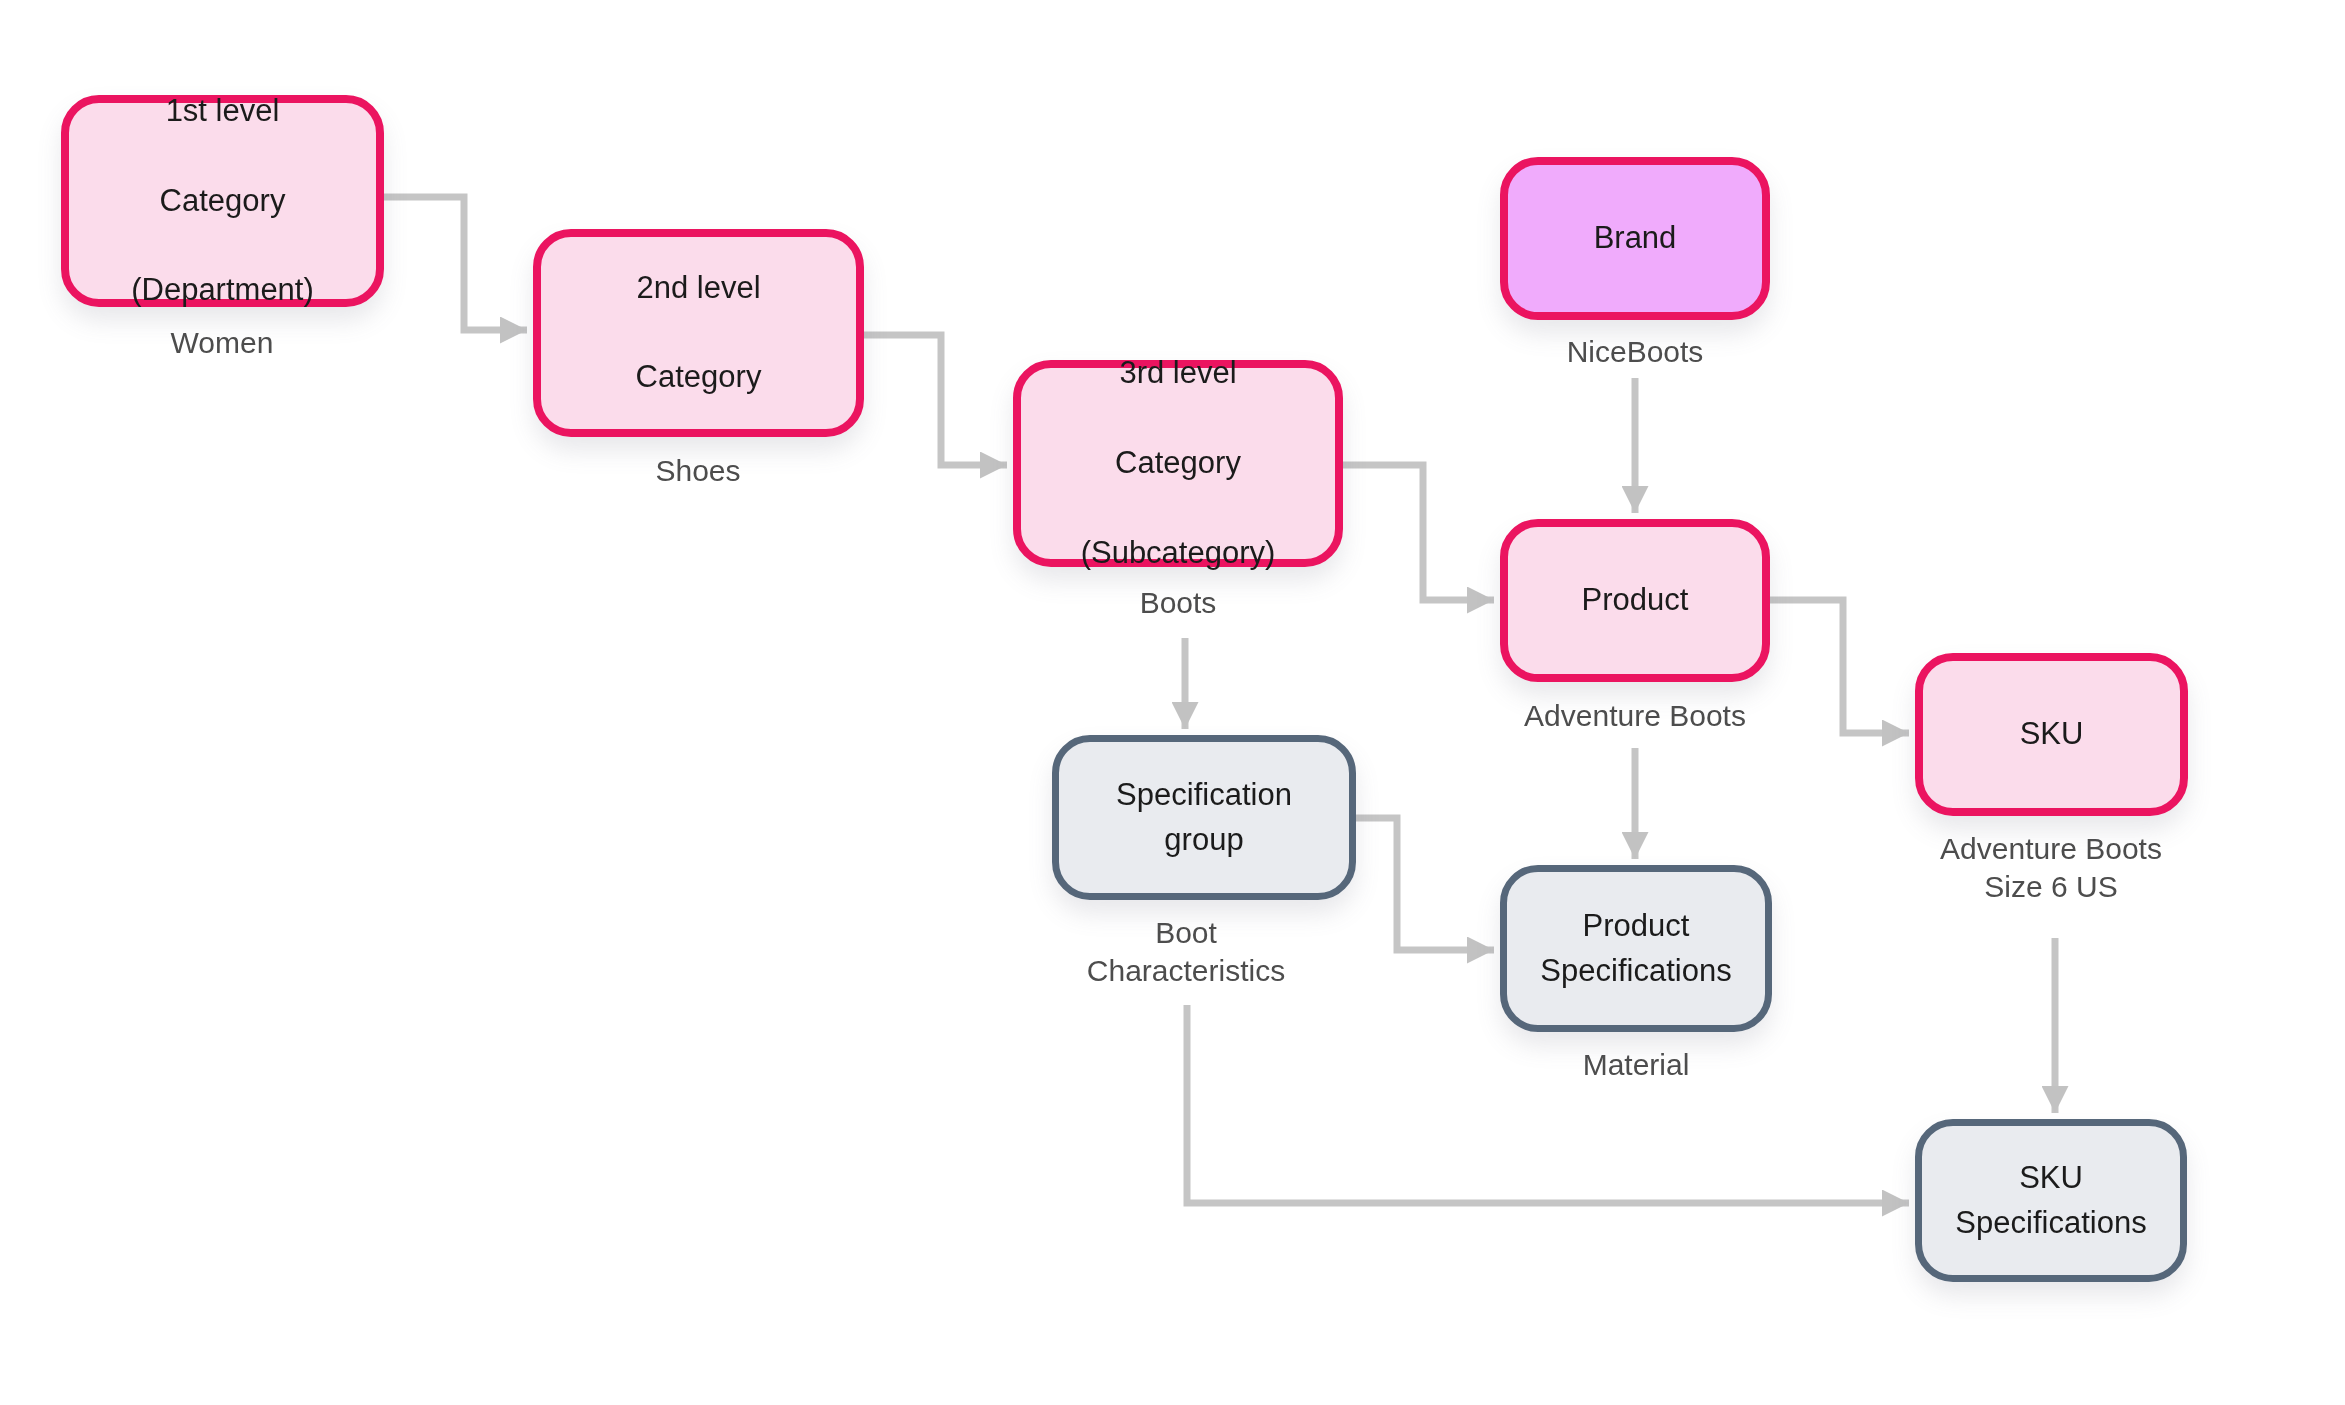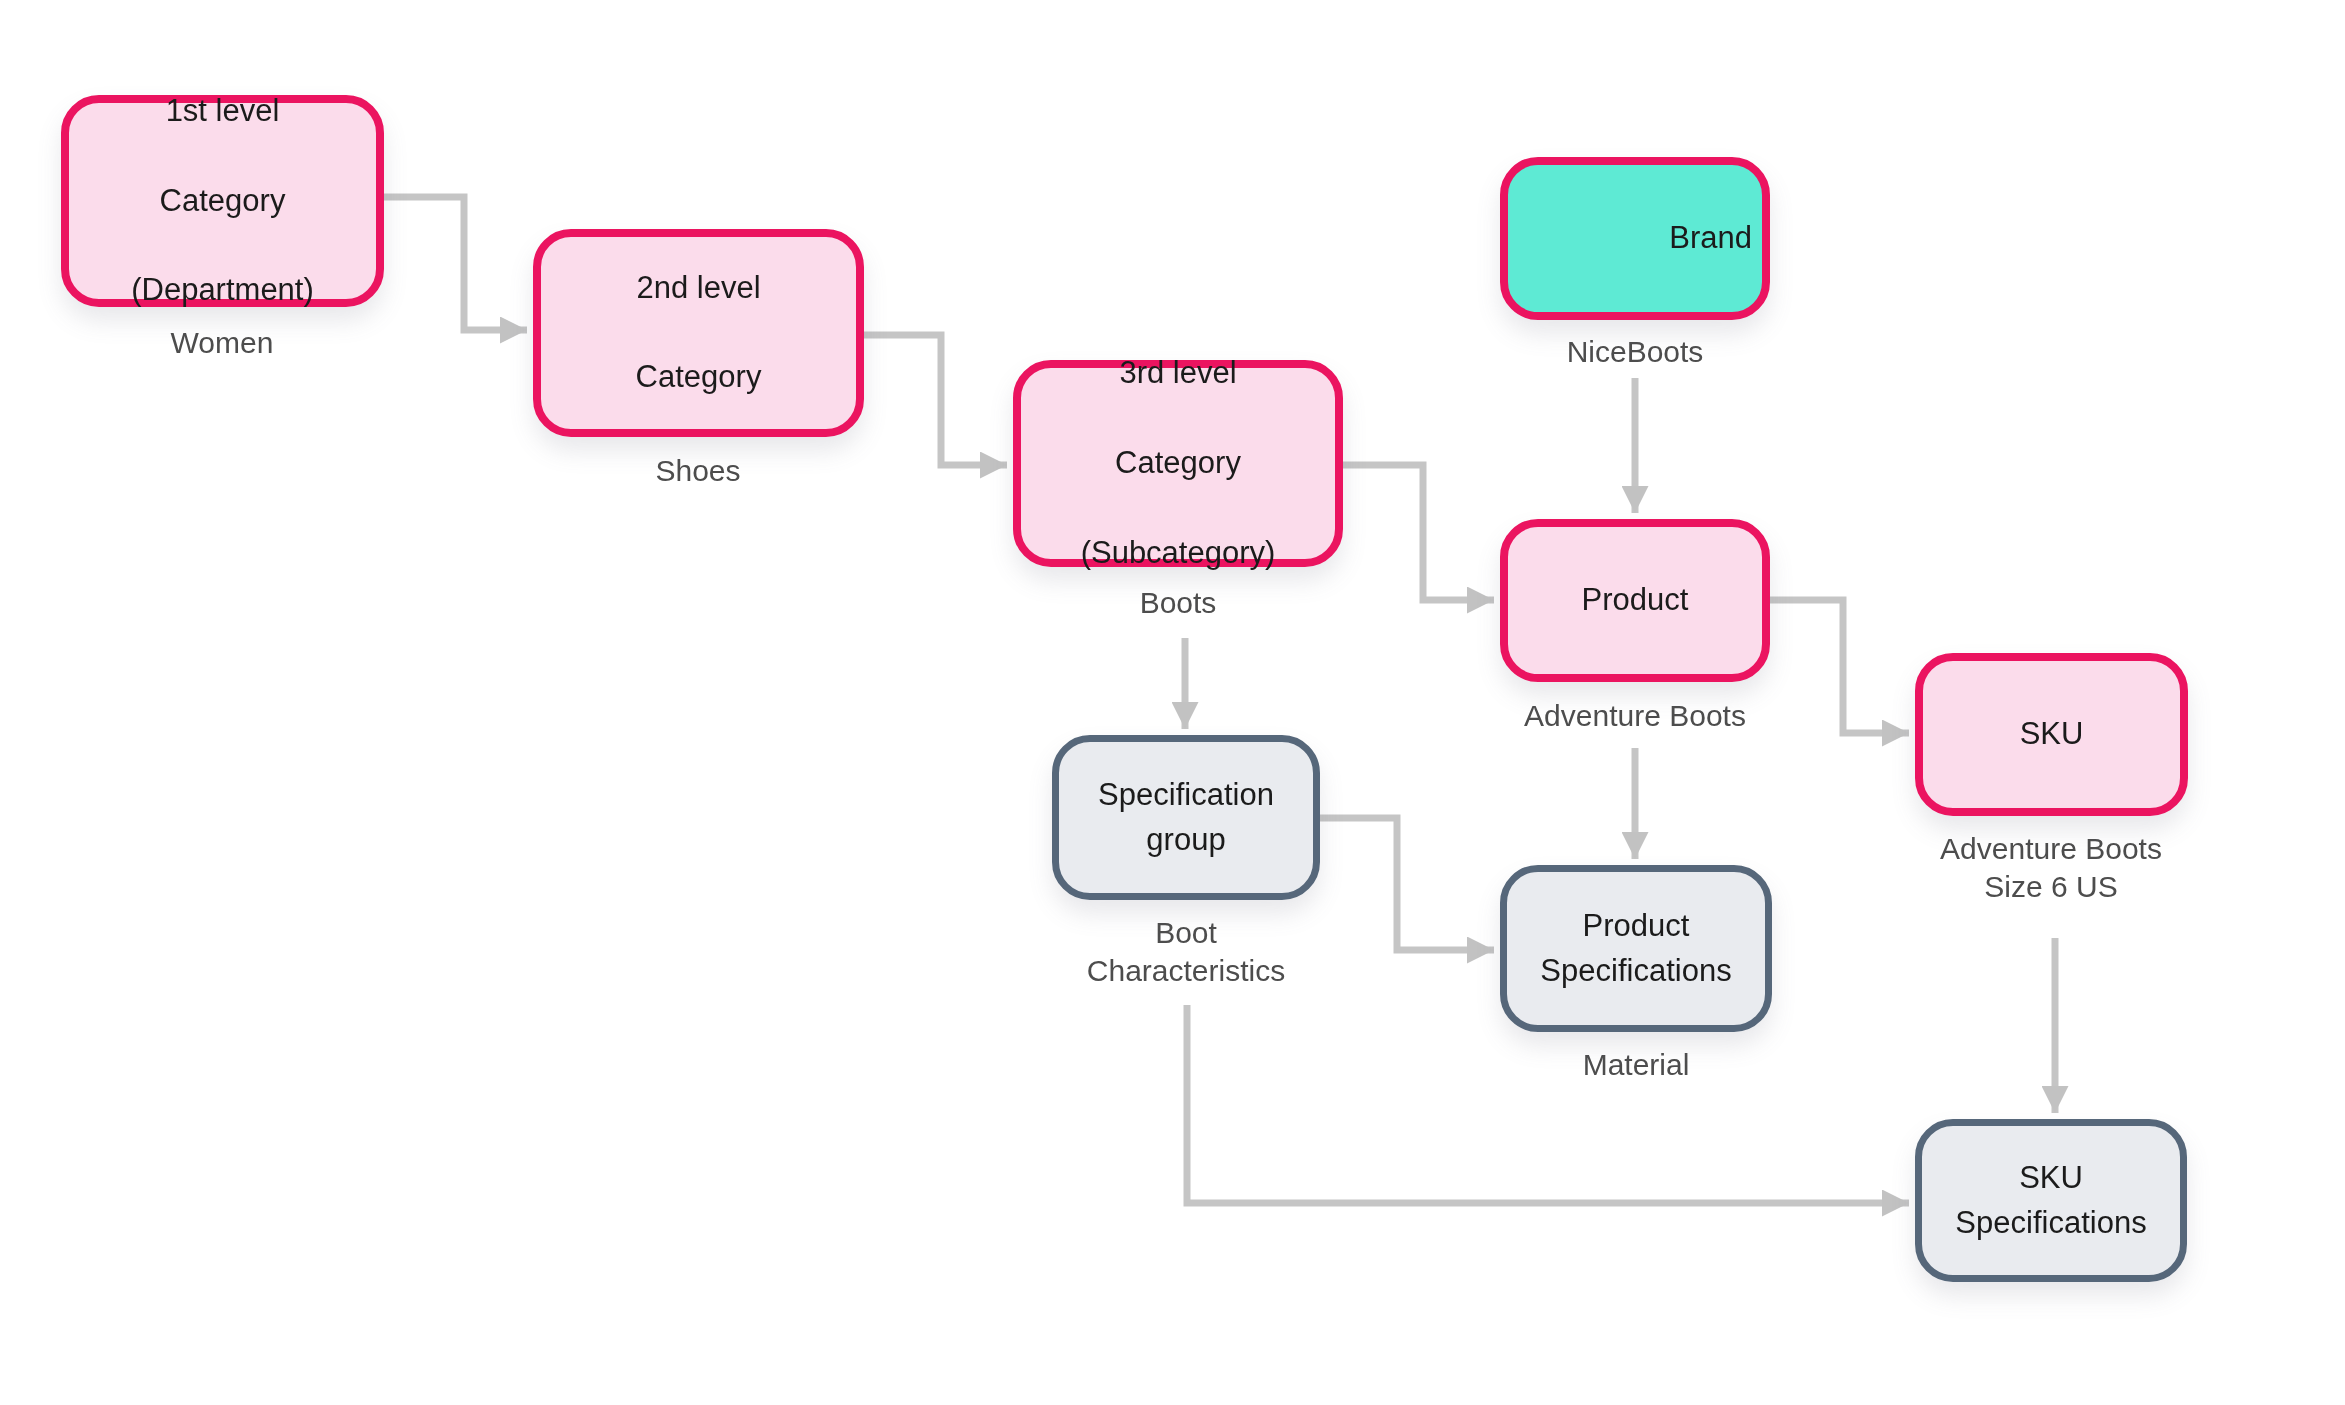--- a/index.html
+++ b/index.html
@@ -30,23 +30,22 @@
     justify-content: center;
     text-align: center;
     box-shadow: 0 14px 24px rgba(110, 110, 130, 0.16);
     z-index: 2;
   }
   .node.pink {
     background: #FBDCEB;
     border: 8px solid #EB1460;
   }
   .node.brand {
-    background: #5eead4;
+    background: #f0abfc;
     border: 8px solid #EB1460;
-    justify-content: flex-end;
   }
   .node.gray {
     background: #E9EBEF;
     border: 7px solid #56677A;
   }
   .box-text {
     color: #1b1b1b;
     font-size: 31px;
     line-height: 1.45;
     white-space: pre-line;
@@ -137,21 +136,21 @@
   <div class="example" style="left:1405px; top:697px">Adventure Boots</div>
 
   <div class="node pink" style="left:1915px; top:653px; width:273px; height:163px">
     <div class="box-text">
       <span class="main">SKU</span>
     </div>
   </div>
   <div class="example" style="left:1821px; top:830px">Adventure Boots
 Size 6 US</div>
 
-  <div class="node gray" style="left:1052px; top:735px; width:268px; height:165px">
+  <div class="node gray" style="left:1052px; top:735px; width:304px; height:165px">
     <div class="box-text">
       <span class="main">Specification
 group</span>
     </div>
   </div>
   <div class="example" style="left:956px; top:914px">Boot
 Characteristics</div>
 
   <div class="node gray" style="left:1500px; top:865px; width:272px; height:167px">
     <div class="box-text">

